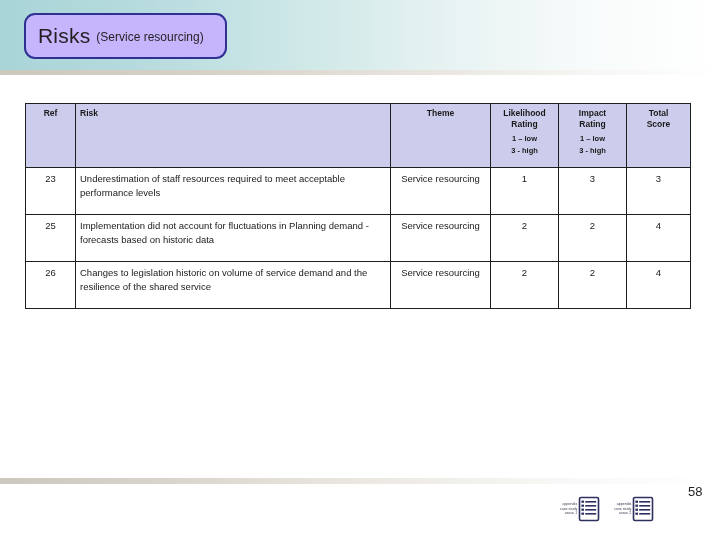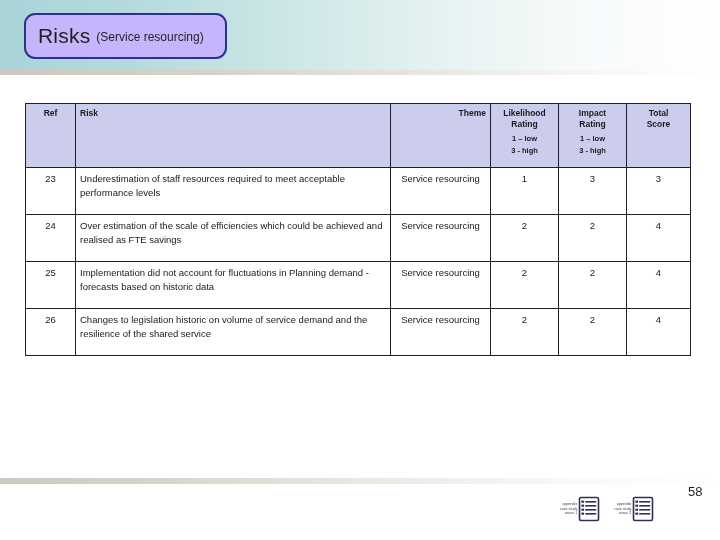--- a/index.html
+++ b/index.html
@@ -89,21 +89,21 @@
     background: #ccccec;
     font-size: 8.5px;
     font-weight: bold;
     height: 64px;
     vertical-align: top;
     padding: 8px 6px 0 6px;
     box-sizing: border-box;
   }
   th.col-ref   { width: 50px;  text-align: center; }
   th.col-risk  { width: 315px; text-align: left; }
-  th.col-theme { width: 100px; text-align: right; }
+  th.col-theme { width: 100px; text-align: center; }
   th.col-like  { width: 68px;  text-align: center; }
   th.col-imp   { width: 68px;  text-align: center; }
   th.col-total { width: 64px;  text-align: center; }
 
   .th-line { display: block; line-height: 11px; }
   .th-scale {
     display: block;
     font-size: 7.5px;
     font-weight: bold;
     line-height: 12px;
@@ -213,28 +213,20 @@
     </tr>
   </thead>
   <tbody>
     <tr>
       <td class="c-ref">23</td>
       <td class="c-risk">Underestimation of staff resources required to meet acceptable performance levels</td>
       <td class="c-theme">Service resourcing</td>
       <td class="c-num">1</td>
       <td class="c-num">3</td>
       <td class="c-num">3</td>
-    </tr>
-    <tr>
-      <td class="c-ref">24</td>
-      <td class="c-risk">Over estimation of the scale of efficiencies which could be achieved and realised as FTE savings</td>
-      <td class="c-theme">Service resourcing</td>
-      <td class="c-num">2</td>
-      <td class="c-num">2</td>
-      <td class="c-num">4</td>
     </tr>
     <tr>
       <td class="c-ref">25</td>
       <td class="c-risk">Implementation did not account for fluctuations in Planning demand - forecasts based on historic data</td>
       <td class="c-theme">Service resourcing</td>
       <td class="c-num">2</td>
       <td class="c-num">2</td>
       <td class="c-num">4</td>
     </tr>
     <tr>

